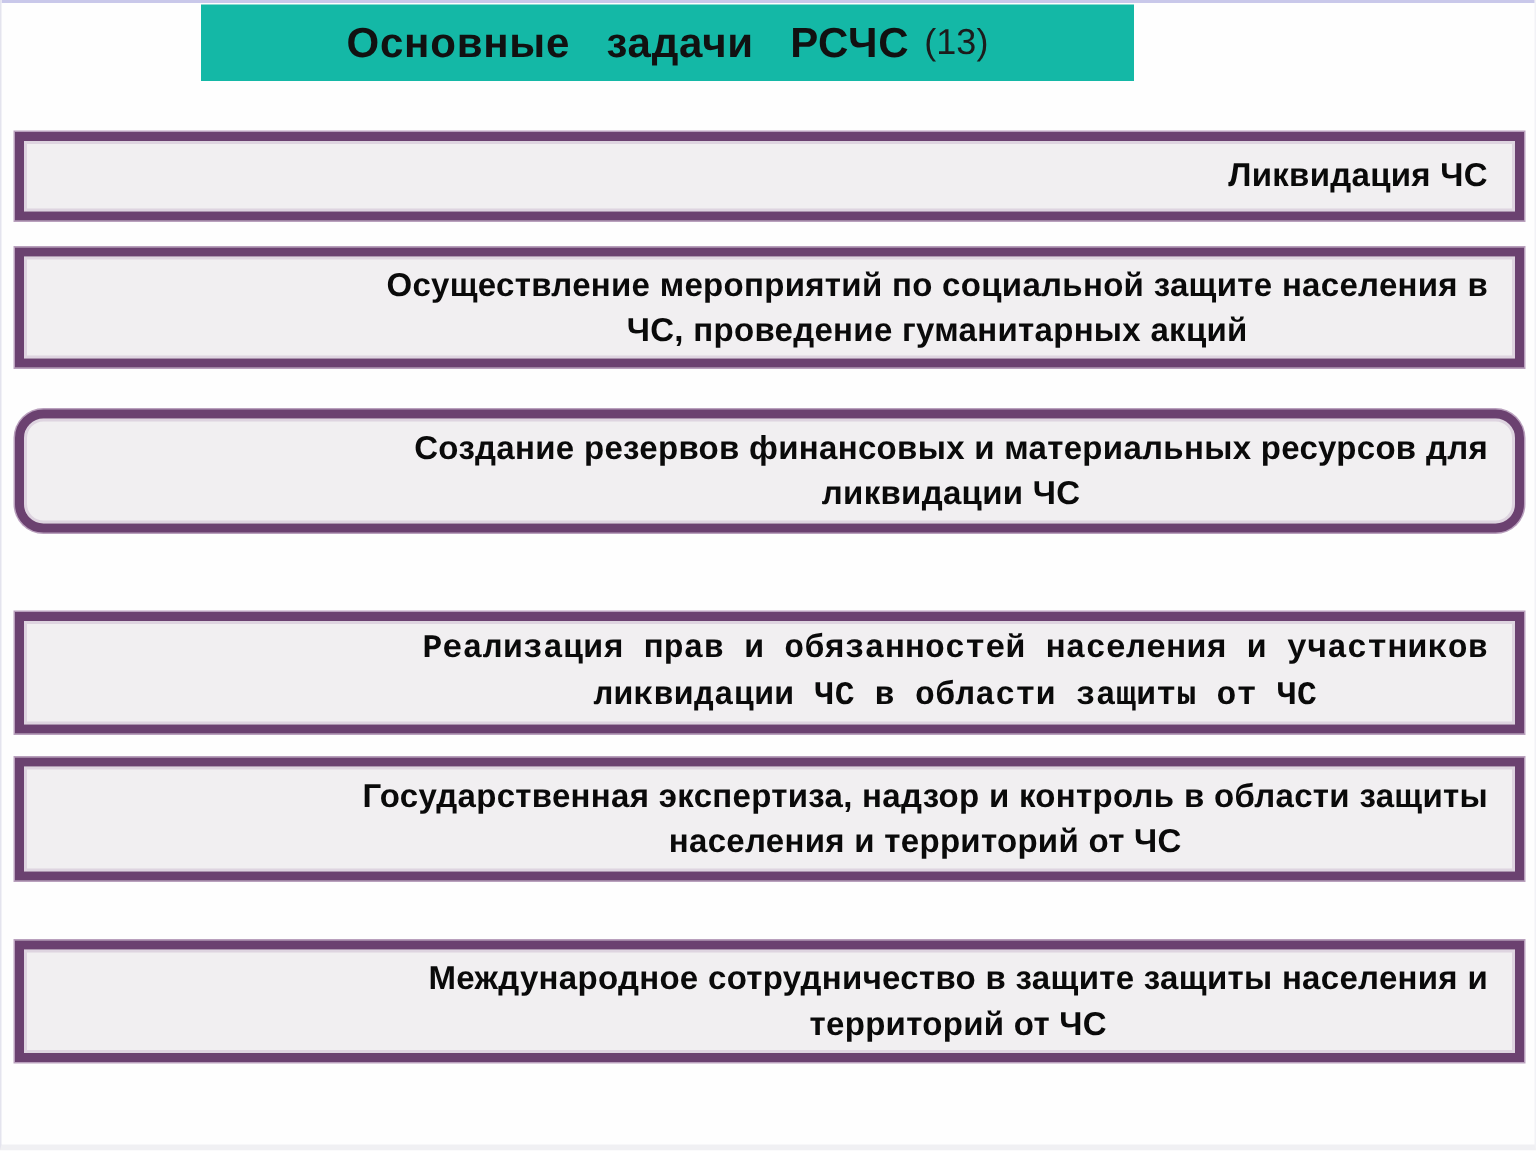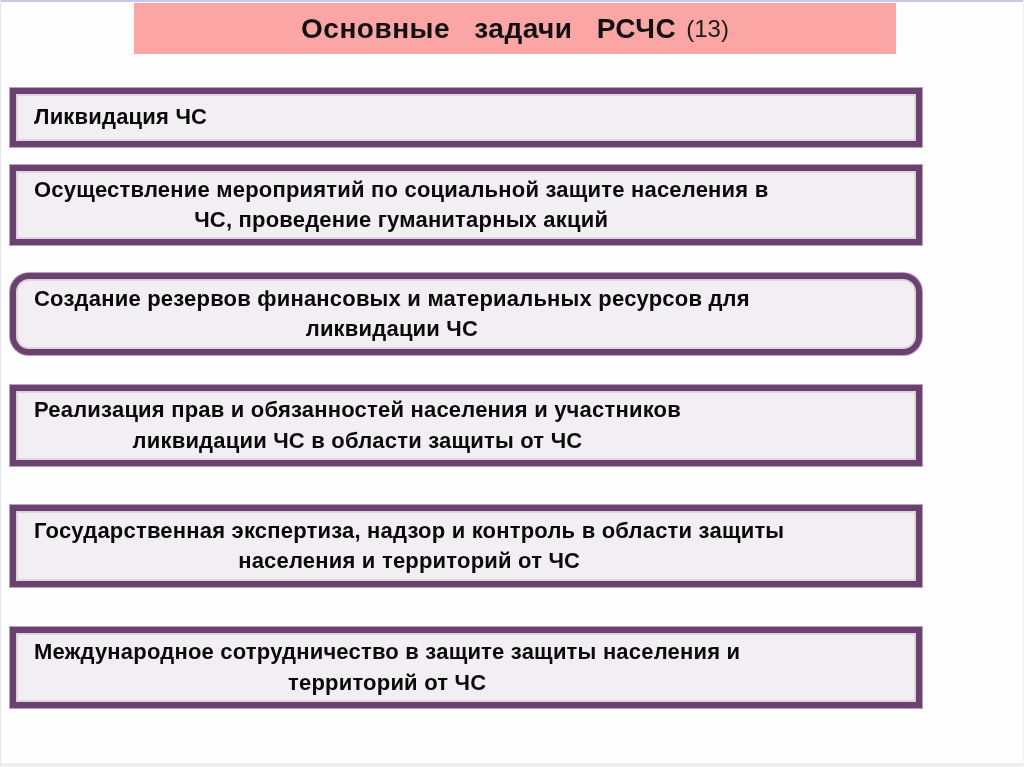--- a/index.html
+++ b/index.html
@@ -24,23 +24,23 @@
     left: 0;
     top: 0;
     width: 1024px;
     height: 2px;
     background: #c9c8ea;
   }
   .title-bar {
     position: absolute;
     left: 133px;
     top: 3px;
-    width: 762px;
+    width: 622px;
     height: 51px;
-    background: #fca5a5;
+    background: #14b8a6;
     display: flex;
     align-items: center;
     justify-content: center;
   }
   .title-main {
     font-size: 28px;
     font-weight: 700;
     color: #111111;
     word-spacing: 16px;
     letter-spacing: 0.5px;
@@ -50,43 +50,43 @@
     font-size: 24px;
     font-weight: 400;
     color: #1c1c1c;
     margin-left: 10px;
     white-space: nowrap;
     text-align: right;
   }
   .task-box {
     position: absolute;
     left: 9px;
-    width: 912px;
+    width: 1006px;
     box-sizing: border-box;
     background: #f1eff1;
     border: 6px solid #6b4170;
     box-shadow: 0 0 0 1px #b9a0bd, inset 0 0 0 2px #ded4e0;
     display: flex;
     align-items: center;
-    justify-content: flex-start;
+    justify-content: flex-end;
     padding: 6px 18px;
   }
   .task-text {
     font-size: 22px;
     font-weight: 700;
     color: #0a0a0a;
     text-align: center;
     line-height: 1.38;
     white-space: pre-line;
     letter-spacing: 0.2px;
   }
   .box-1 { top: 88px;  height: 59px; }
   .box-2 { top: 165px; height: 80px; }
   .box-3 { top: 273px; height: 82px; border-radius: 19px; }
-  .box-4 { top: 385px; height: 81px; }
+  .box-4 { top: 408px; height: 81px; font-family: Liberation Mono, monospace; }
   .box-5 { top: 505px; height: 82px; }
   .box-6 { top: 627px; height: 81px; }
 </style>
 </head>
 <body>
 
 <div class="slide">
 
   <div class="top-strip"></div>
 

